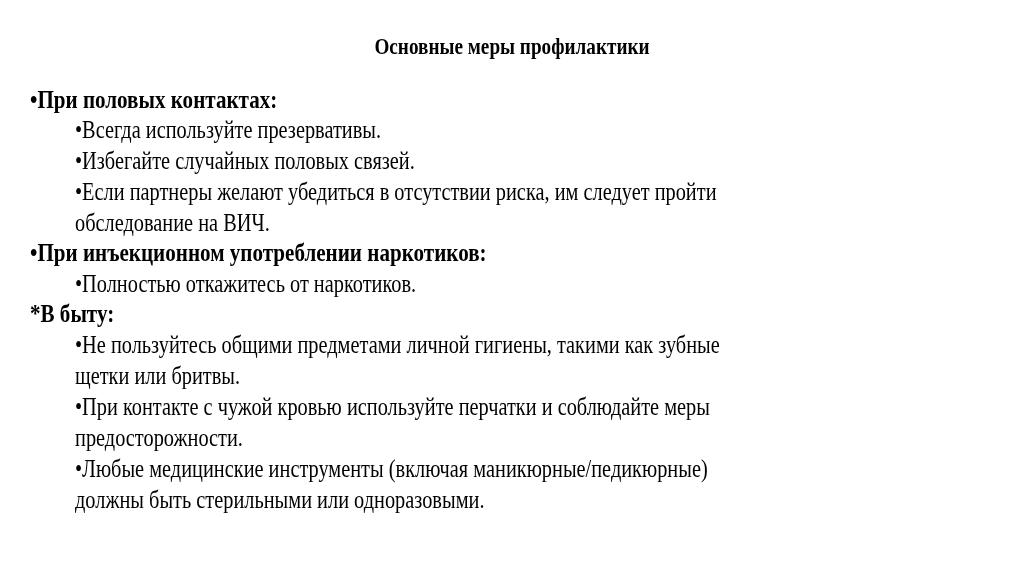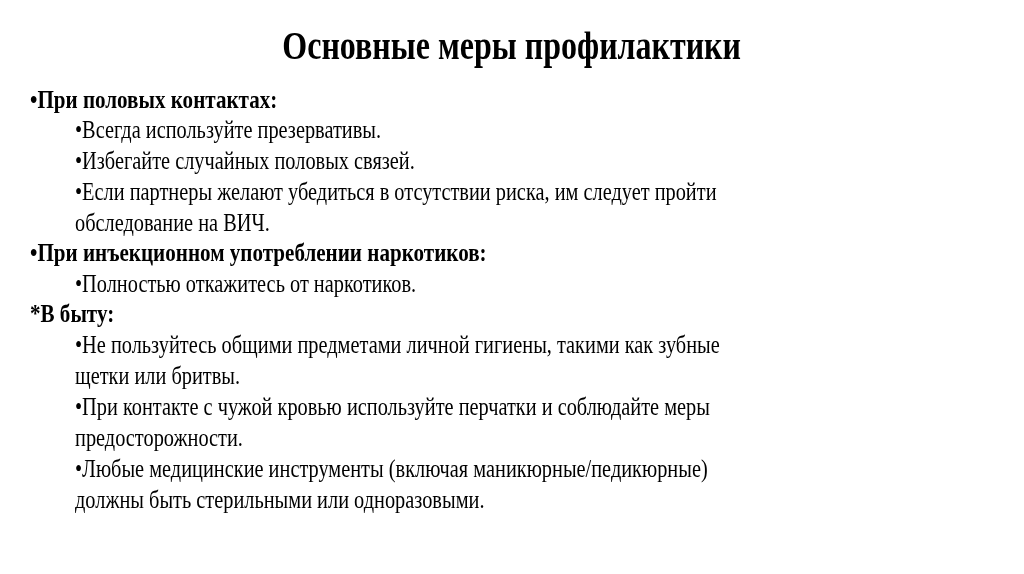--- a/index.html
+++ b/index.html
@@ -2,21 +2,21 @@
 <html><head>
 <meta charset="utf-8">
 <style>
   html, body { margin: 0; padding: 0; }
   body {
     width: 1024px; height: 574px; background: #ffffff; overflow: hidden;
     position: relative; font-family: "Liberation Serif", serif; color: #000;
   }
   .title {
     position: absolute; top: 22px; left: 0; width: 1024px; text-align: center;
-    font-size: 40px; font-weight: bold; line-height: 48px;
+    font-size: 24px; font-weight: bold; line-height: 48px;
   }
   .title span { display: inline-block; transform: scaleX(0.80); transform-origin: center; }
   .line {
     position: absolute; white-space: nowrap; font-size: 24.5px; line-height: 30px;
     transform-origin: left center;
   }
   .h { font-weight: bold; transform: scaleX(0.86); }
   .b { transform: scaleX(0.83); }
 </style>
 </head>

